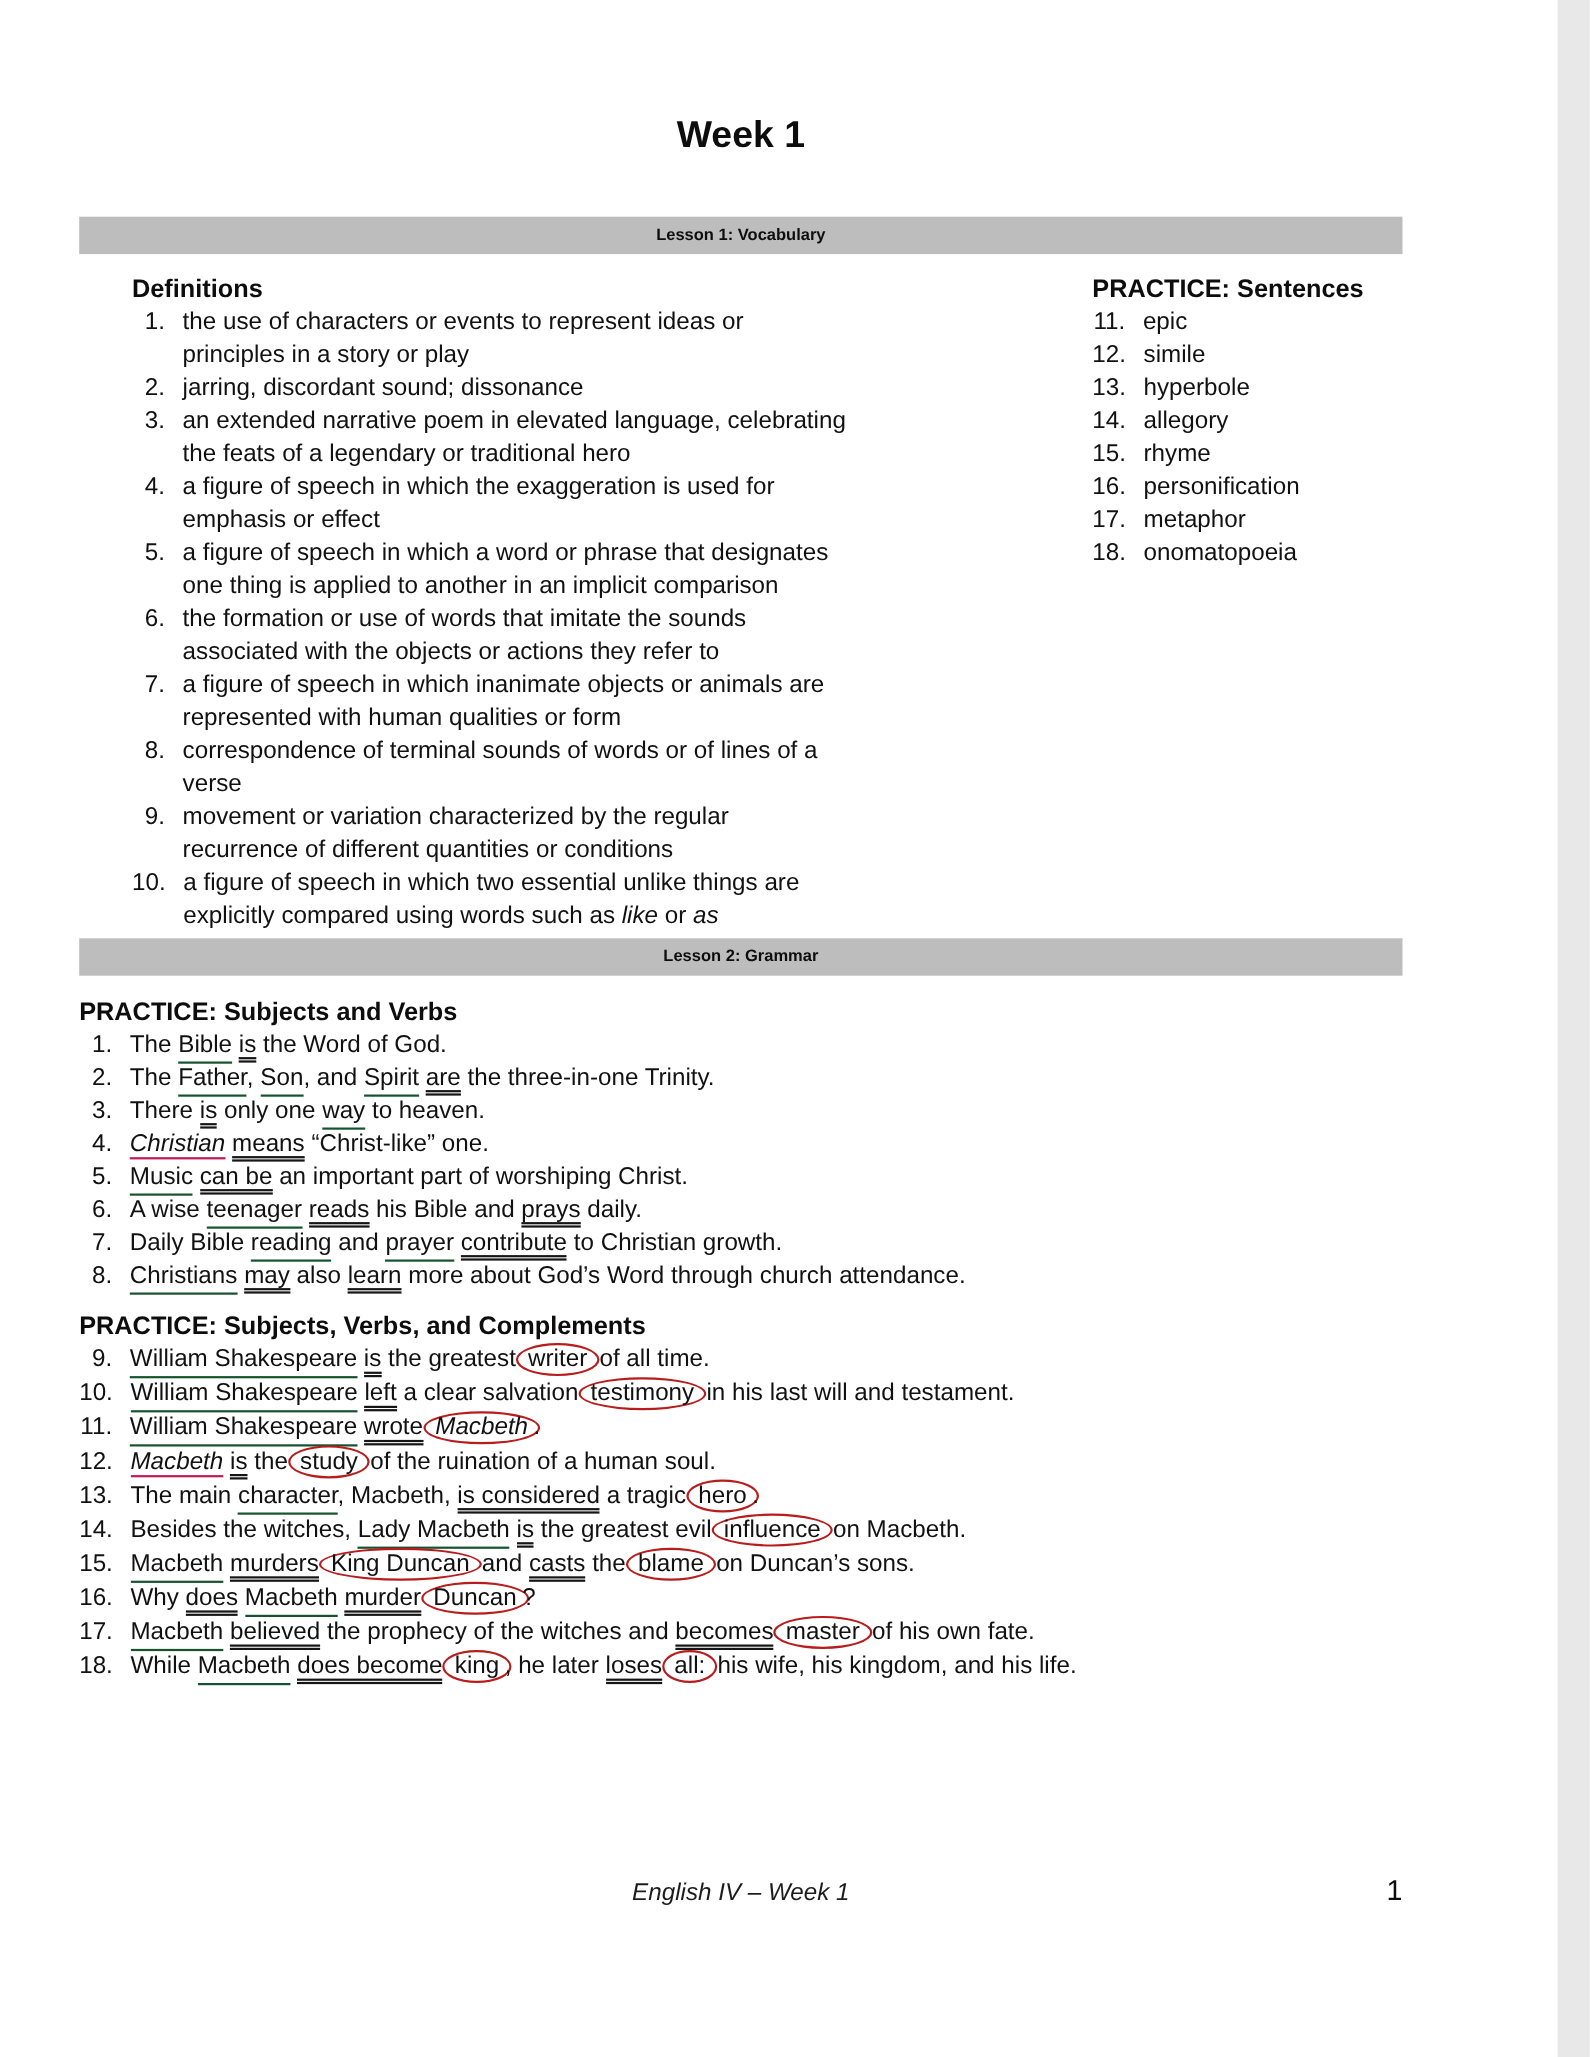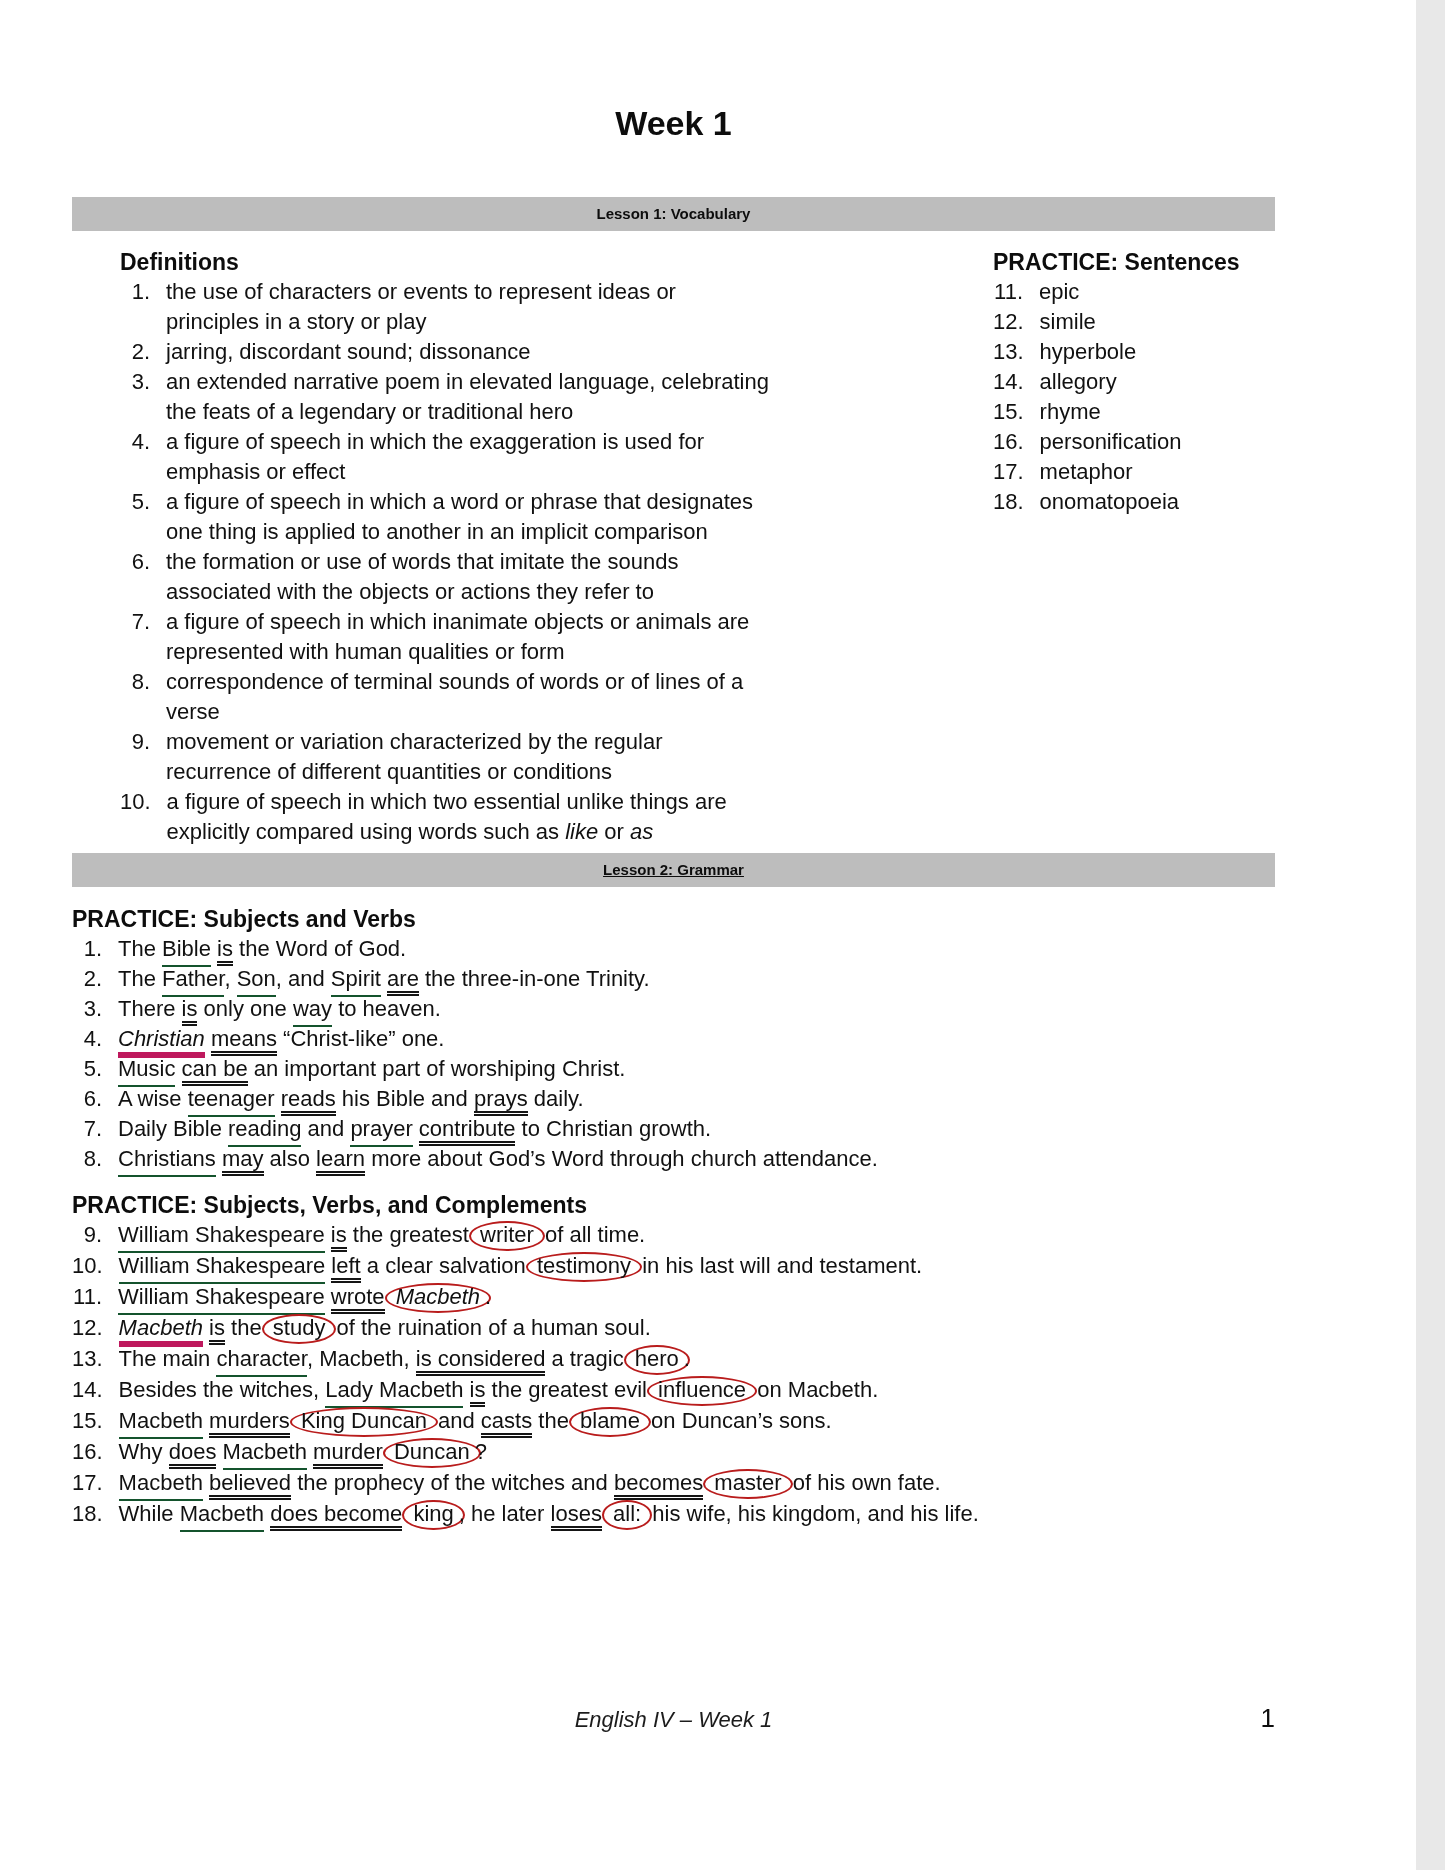--- a/index.html
+++ b/index.html
@@ -30,21 +30,21 @@
   .section-bar {
     margin-top: 53px;
     height: 34px;
     line-height: 34px;
     background: #bdbdbd;
     text-align: center;
     font-size: 15px;
     font-weight: bold;
     color: #0d0d0d;
   }
-  .section-bar.second { margin-top: 6px; text-decoration: underline; }
+  .section-bar.second { margin-top: 6px; }
   .columns {
     margin-top: 16px;
     display: flex;
   }
   .col-left { width: 873px; flex: 0 0 873px; margin-left: 48px; }
   .col-right { flex: 1; }
   h2.subhead {
     margin: 0;
     font-size: 23px;
     line-height: 30px;
@@ -64,21 +64,21 @@
     text-align: right;
     padding-right: 16px;
     white-space: nowrap;
   }
   .li .txt {
     flex: 1;
     white-space: pre-wrap;
   }
   
   .s-i  { font-style: italic; }
-  .s-iu { font-style: italic; border-bottom: 6px solid #be185d; padding-bottom: 1px; }
+  .s-iu { font-style: italic; border-bottom: 2px solid #be185d; padding-bottom: 1px; }
   .s-u  { border-bottom: 2px solid #14532d; padding-bottom: 4px; margin-top: 32px; }
   .s-uu { border-bottom: 5px double #151515; }
   .s-c, .s-ic {
     display: inline-block;
     border: 2px solid #b91c1c;
     border-radius: 50%;
     padding: 0 9px 2px 9px;
     margin: -3px -6px 0 -6px;
     line-height: 24px;
   }

